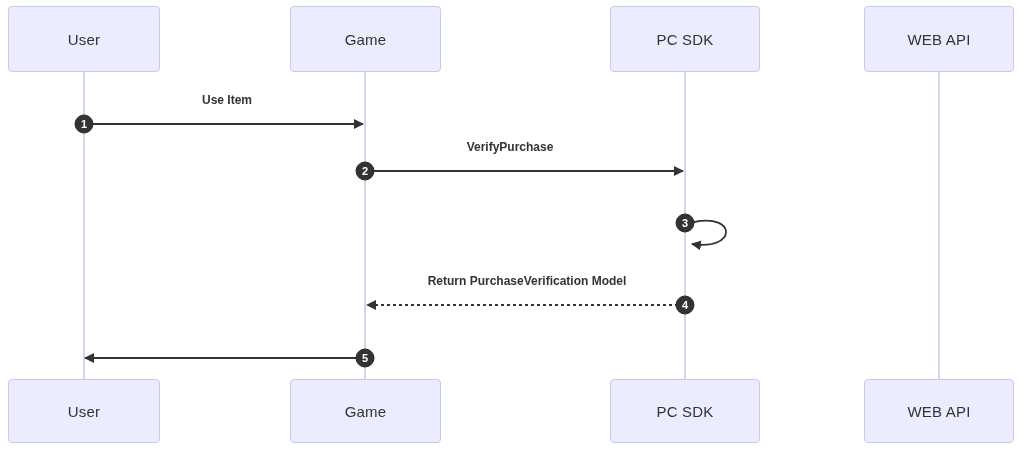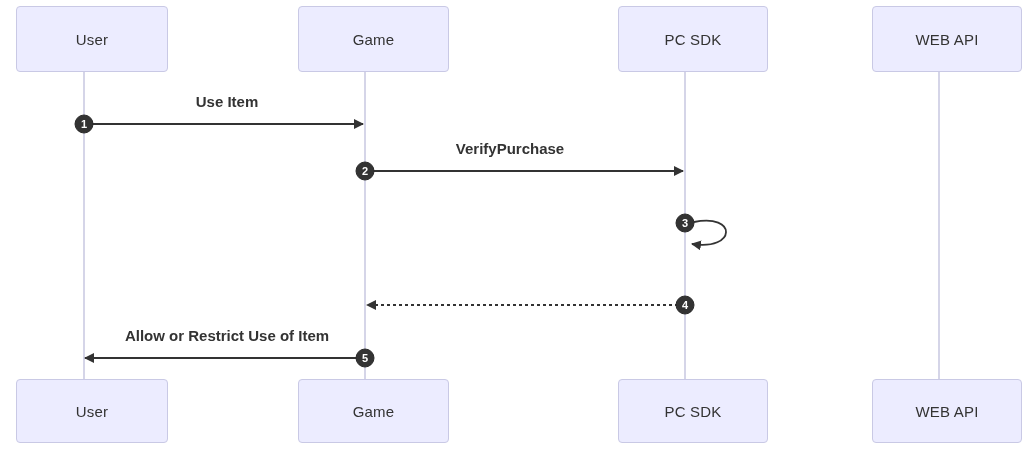--- a/index.html
+++ b/index.html
@@ -20,42 +20,41 @@
     box-sizing: border-box;
     background: #ECECFF;
     border: 1px solid #C9C9E5;
     border-radius: 4px;
     display: flex;
     align-items: center;
     justify-content: center;
     font-size: 15px;
     color: #333333;
     letter-spacing: 0.2px;
-    margin-left: 8px;
   }
   .lifeline {
     position: absolute;
     width: 2px;
     top: 72px;
     height: 307px;
     background: #D5D5E8;
   }
   .arrow-layer {
     position: absolute;
     left: 0;
     top: 0;
     width: 1026px;
     height: 451px;
     pointer-events: none;
   }
   .msg-label {
     position: absolute;
     transform: translateX(-50%);
     white-space: nowrap;
-    font-size: 15px;
+    font-size: 12px;
     font-weight: 700;
     color: #333333;
   }
   .seq-badge {
     position: absolute;
     width: 19px;
     height: 19px;
     transform: translate(-50%, -50%);
     background: #333333;
     border: 1px solid #2a2a2a;
@@ -88,21 +87,21 @@
     </defs>
     <line x1="84" y1="124" x2="363" y2="124" stroke="#333333" stroke-width="2" marker-end="url(#arrowhead)"></line>
     <line x1="365" y1="171" x2="683" y2="171" stroke="#333333" stroke-width="2" marker-end="url(#arrowhead)"></line>
     <path d="M 694 222 C 737 213, 737 251, 692 244" fill="none" stroke="#333333" stroke-width="1.8" marker-end="url(#arrowhead)"></path>
     <line x1="684" y1="305" x2="367" y2="305" stroke="#333333" stroke-width="2" stroke-dasharray="3,3" marker-end="url(#arrowhead)"></line>
     <line x1="365" y1="358" x2="85" y2="358" stroke="#333333" stroke-width="2" marker-end="url(#arrowhead)"></line>
   </svg>
 
   <div class="msg-label" style="left:227px; top:93px">Use Item</div>
   <div class="msg-label" style="left:510px; top:140px">VerifyPurchase</div>
-  <div class="msg-label" style="left:227px; top:327px">Allow or Restrict Use of Item</div>
+  <div class="msg-label" style="left:527px; top:274px">Return PurchaseVerification Model</div>
 
   <div class="seq-badge" style="left:84px;  top:124px">1</div>
   <div class="seq-badge" style="left:365px; top:171px">2</div>
   <div class="seq-badge" style="left:685px; top:223px">3</div>
   <div class="seq-badge" style="left:685px; top:305px">4</div>
   <div class="seq-badge" style="left:365px; top:358px">5</div>
 
   <div class="actor-box" style="left:8px;   top:6px; width:152px; height:66px">
     <span>User</span>
   </div>

